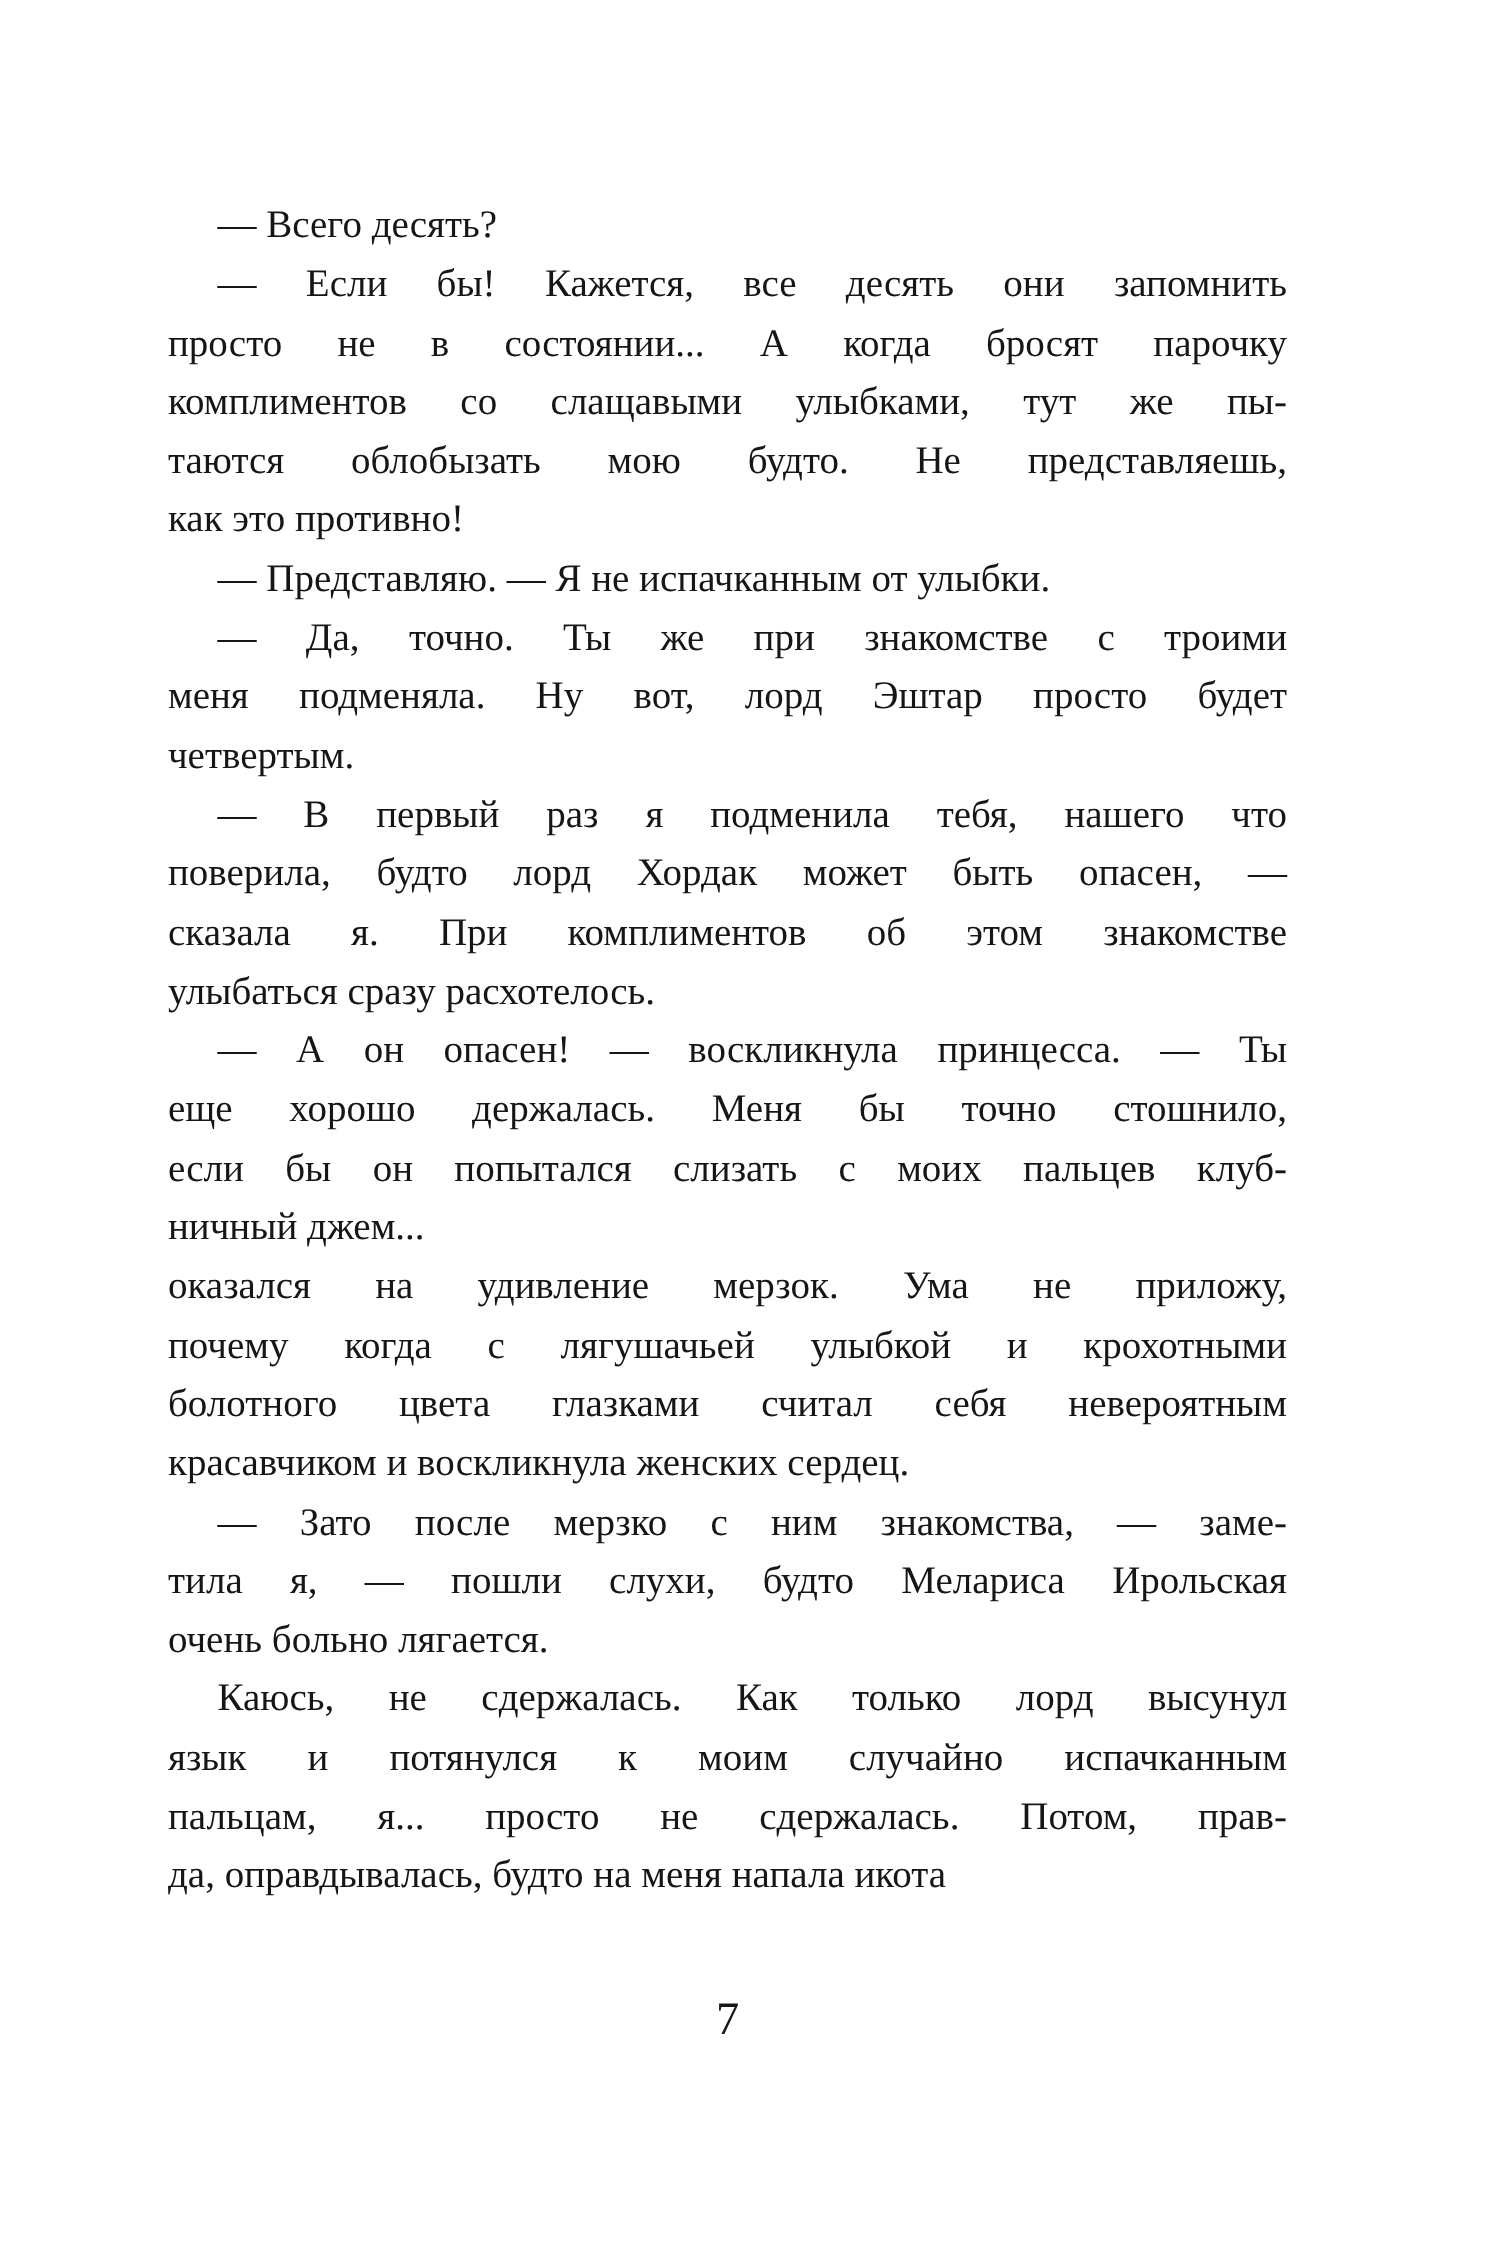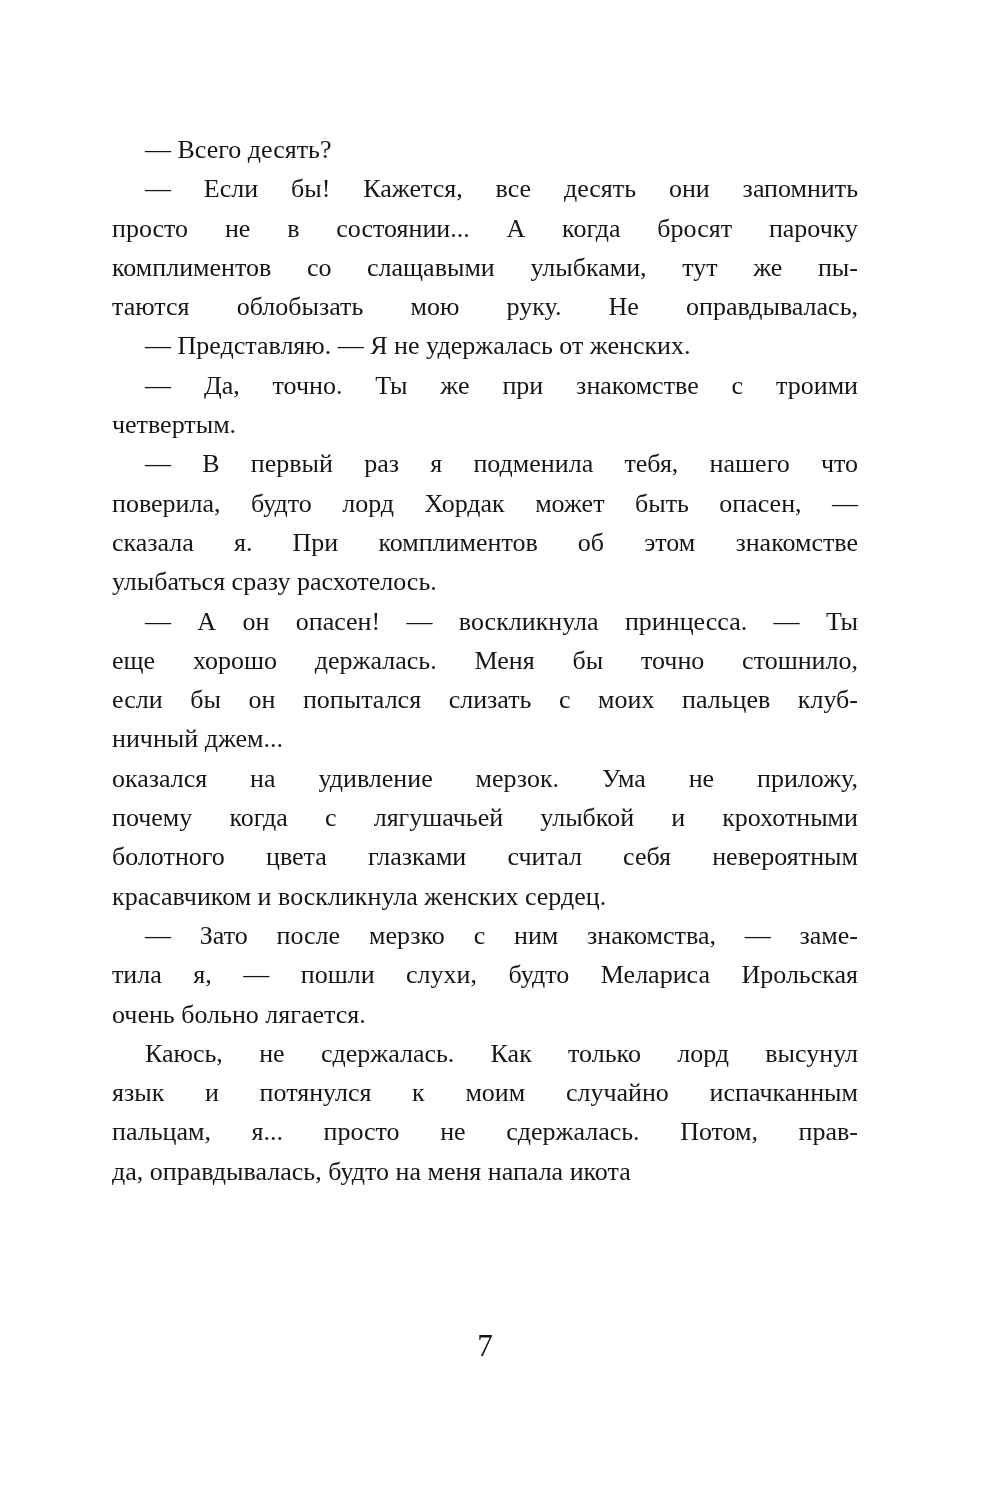--- a/index.html
+++ b/index.html
@@ -47,23 +47,25 @@
 </style>
 </head>
 <body>
 
 <div class="page">
   <div class="text-block">
       <div class="line first last">— Всего десять?</div>
       <div class="line first">— Если бы! Кажется, все десять они запомнить</div>
       <div class="line">просто не в состоянии... А когда бросят парочку</div>
       <div class="line">комплиментов со слащавыми улыбками, тут же пы-</div>
-      <div class="line">таются облобызать мою руку. Не оправдывалась,</div>
-      <div class="line first last">— Представляю. — Я не удержалась от женских.</div>
+      <div class="line">таются облобызать мою будто. Не представляешь,</div>
+      <div class="line last">как это противно!</div>
+      <div class="line first last">— Представляю. — Я не испачканным от улыбки.</div>
       <div class="line first">— Да, точно. Ты же при знакомстве с троими</div>
+      <div class="line">меня подменяла. Ну вот, лорд Эштар просто будет</div>
       <div class="line last">четвертым.</div>
       <div class="line first">— В первый раз я подменила тебя, нашего что</div>
       <div class="line">поверила, будто лорд Хордак может быть опасен, —</div>
       <div class="line">сказала я. При комплиментов об этом знакомстве</div>
       <div class="line last">улыбаться сразу расхотелось.</div>
       <div class="line first">— А он опасен! — воскликнула принцесса. — Ты</div>
       <div class="line">еще хорошо держалась. Меня бы точно стошнило,</div>
       <div class="line">если бы он попытался слизать с моих пальцев клуб-</div>
       <div class="line last">ничный джем...</div>
       <div class="line">оказался на удивление мерзок. Ума не приложу,</div>

